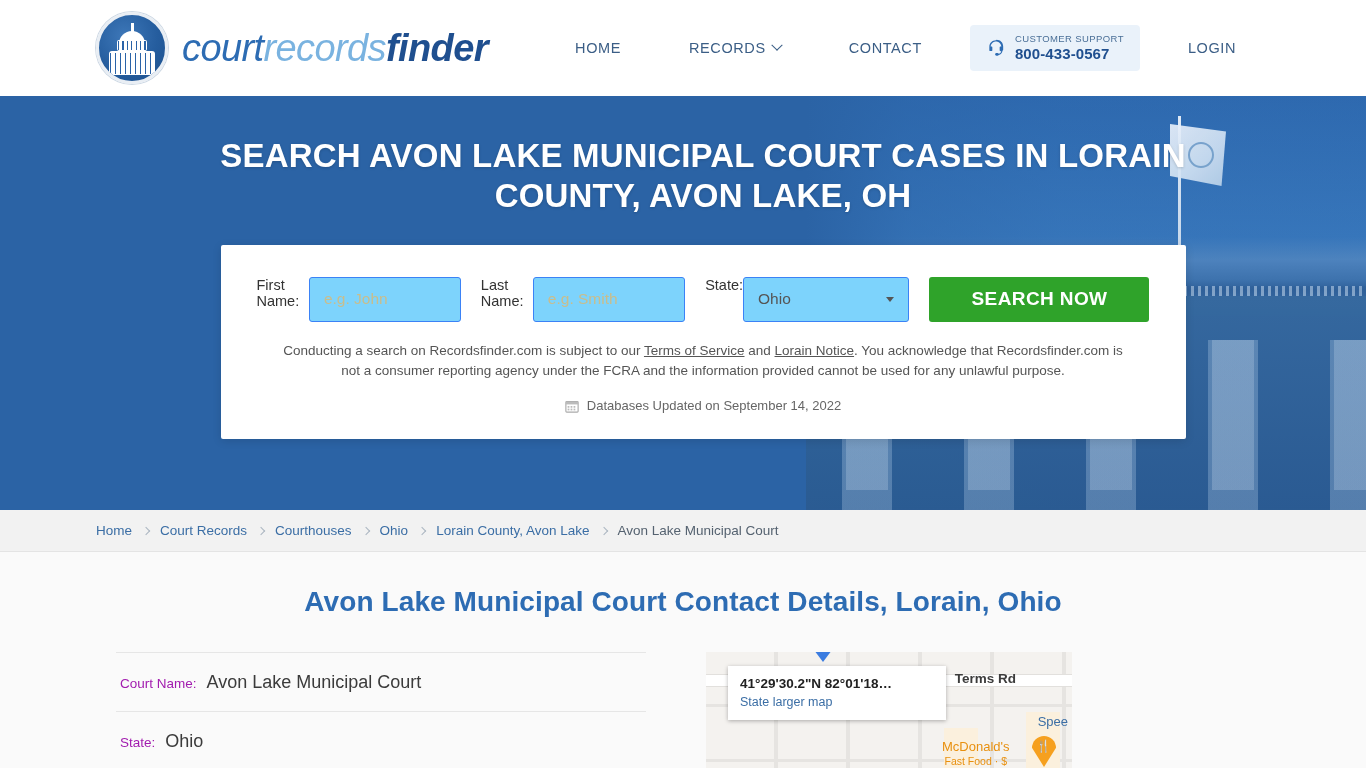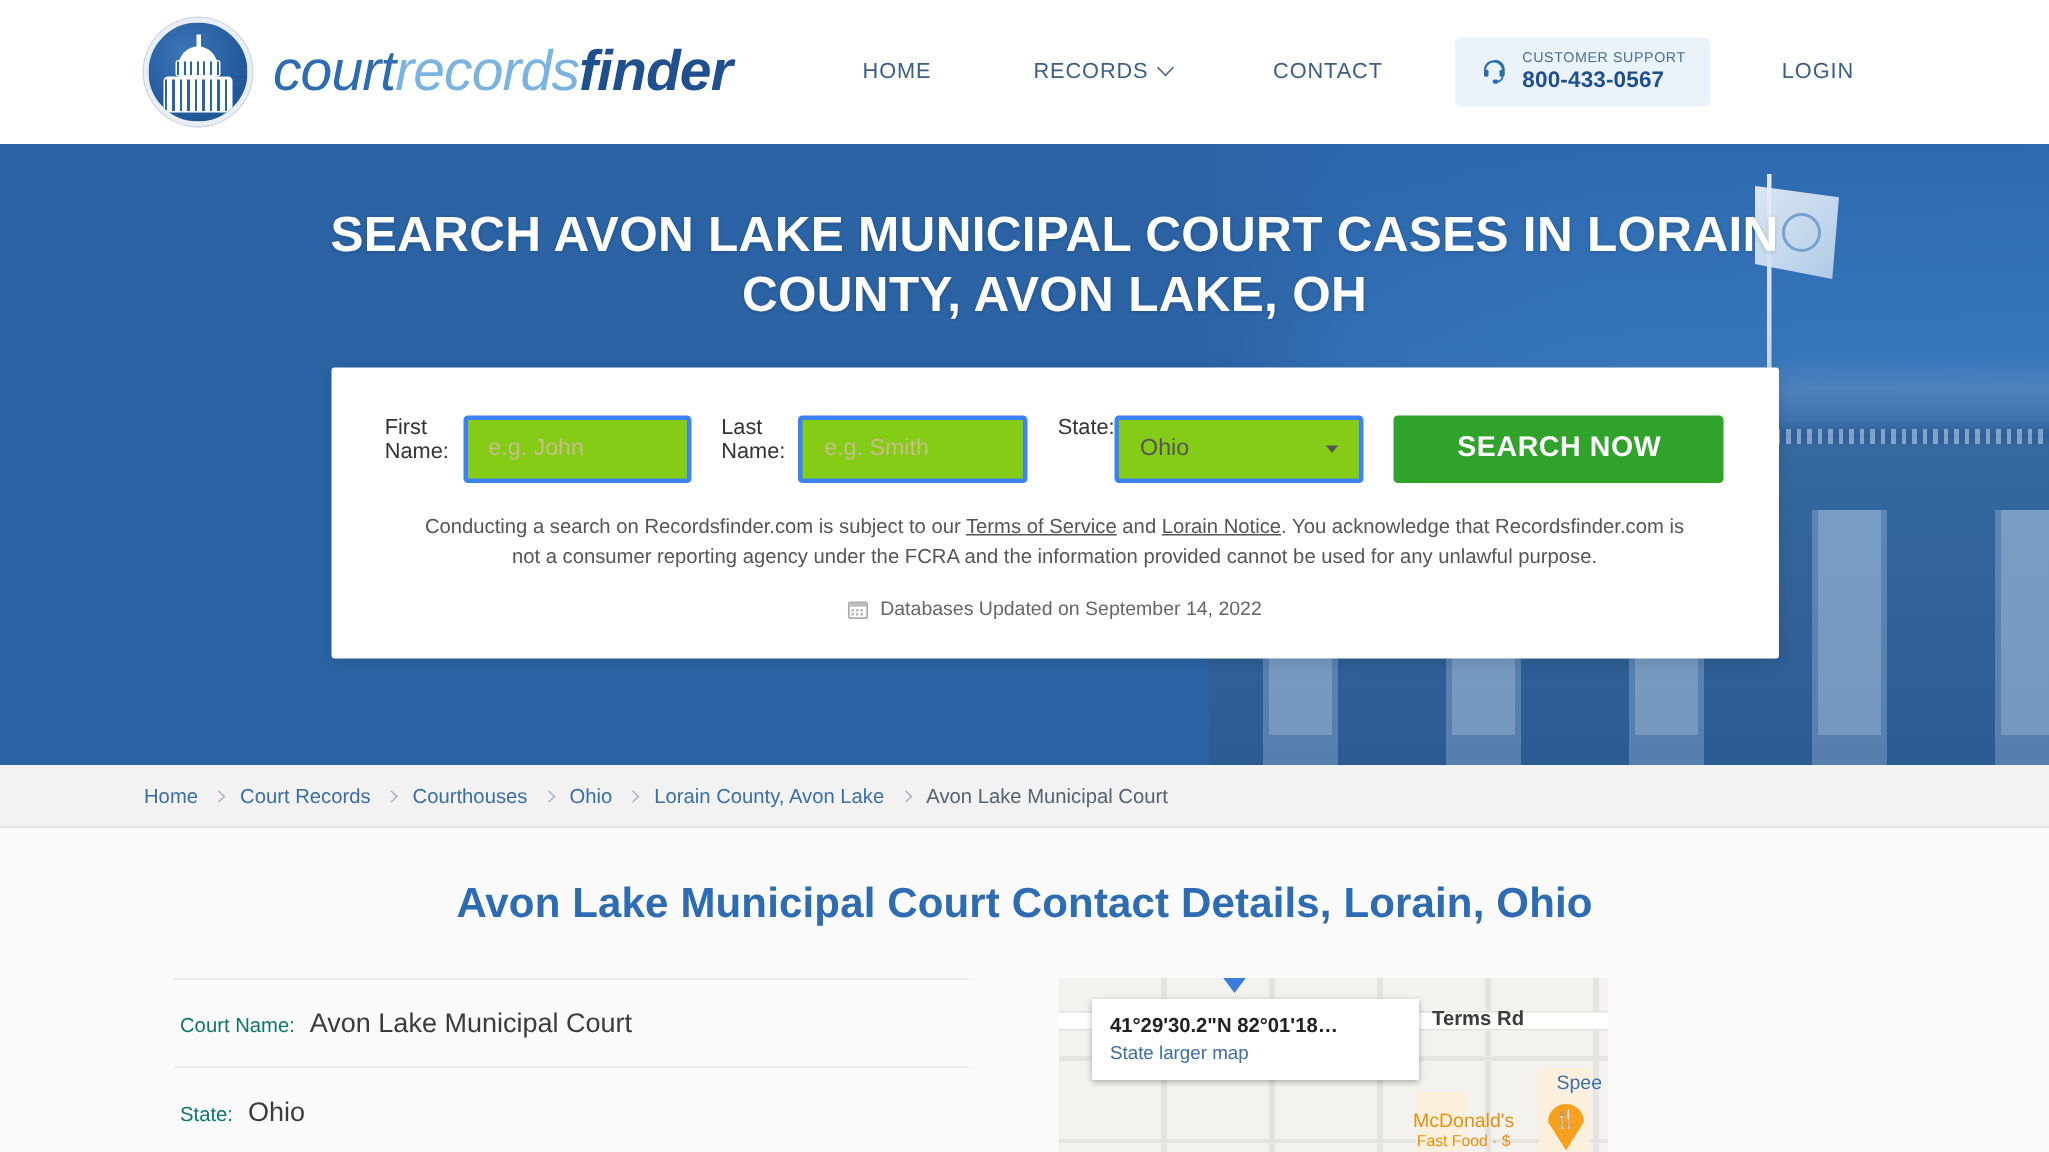--- a/index.html
+++ b/index.html
@@ -163,21 +163,21 @@
     box-shadow: 0 2px 10px rgba(0,0,0,.12);
   }
   .form-row { display:flex; align-items:flex-end; gap: 20px; }
   .field { display:flex; flex-direction:row; }
   .field.fname, .field.lname { width: 212px; }
   .field.state { width: 212px; }
   .field label {
     font-size: 14.5px; color:#333; margin-bottom: 9px; font-weight: 400;
   }
   .field input, .field .fake-select {
-    height: 45px; background:#84cc16; border:3px solid #3b82f6;
+    height: 45px; background:#7dd3fc; border:1px solid #3b82f6;
     border-radius:3px; padding: 0 14px; font-size:15.5px; color:#555;
     font-family:"Liberation Sans", sans-serif; width:100%;
     display:flex; align-items:center;
   }
   .field input::placeholder { color:#c9bd8c; }
   .fake-select { justify-content:space-between; color:#333; }
   .caret { width:0;height:0;border-left:4.5px solid transparent;
     border-right:4.5px solid transparent;border-top:5.5px solid #555; }
   .search-btn {
     height: 45px; min-width: 220px;
@@ -221,21 +221,21 @@
   }
   .content {
     display:flex; gap: 60px; padding: 34px 116px 0 116px; align-items:flex-start;
   }
   .details { width: 530px; }
   .drow {
     display:flex; align-items:baseline; gap:10px;
     border-top:1px solid #e6e6e6; padding: 19px 4px 18px 4px;
   }
   .drow:first-child { border-top:1px solid #e6e6e6; }
-  .dlabel { font-size:13.5px; color:#0f766e; }
+  .dlabel { font-size:13.5px; color:#a21caf; }
   .dvalue { font-size:18px; color:#3b3b3b; }
 
   
   .mapwrap {
     position:relative; width: 366px; height: 200px;
     background:#f4f2ef; overflow:hidden; border:0;
   }
   .map-roads-v {
     position:absolute; inset:0;
     background: repeating-linear-gradient(to right,

